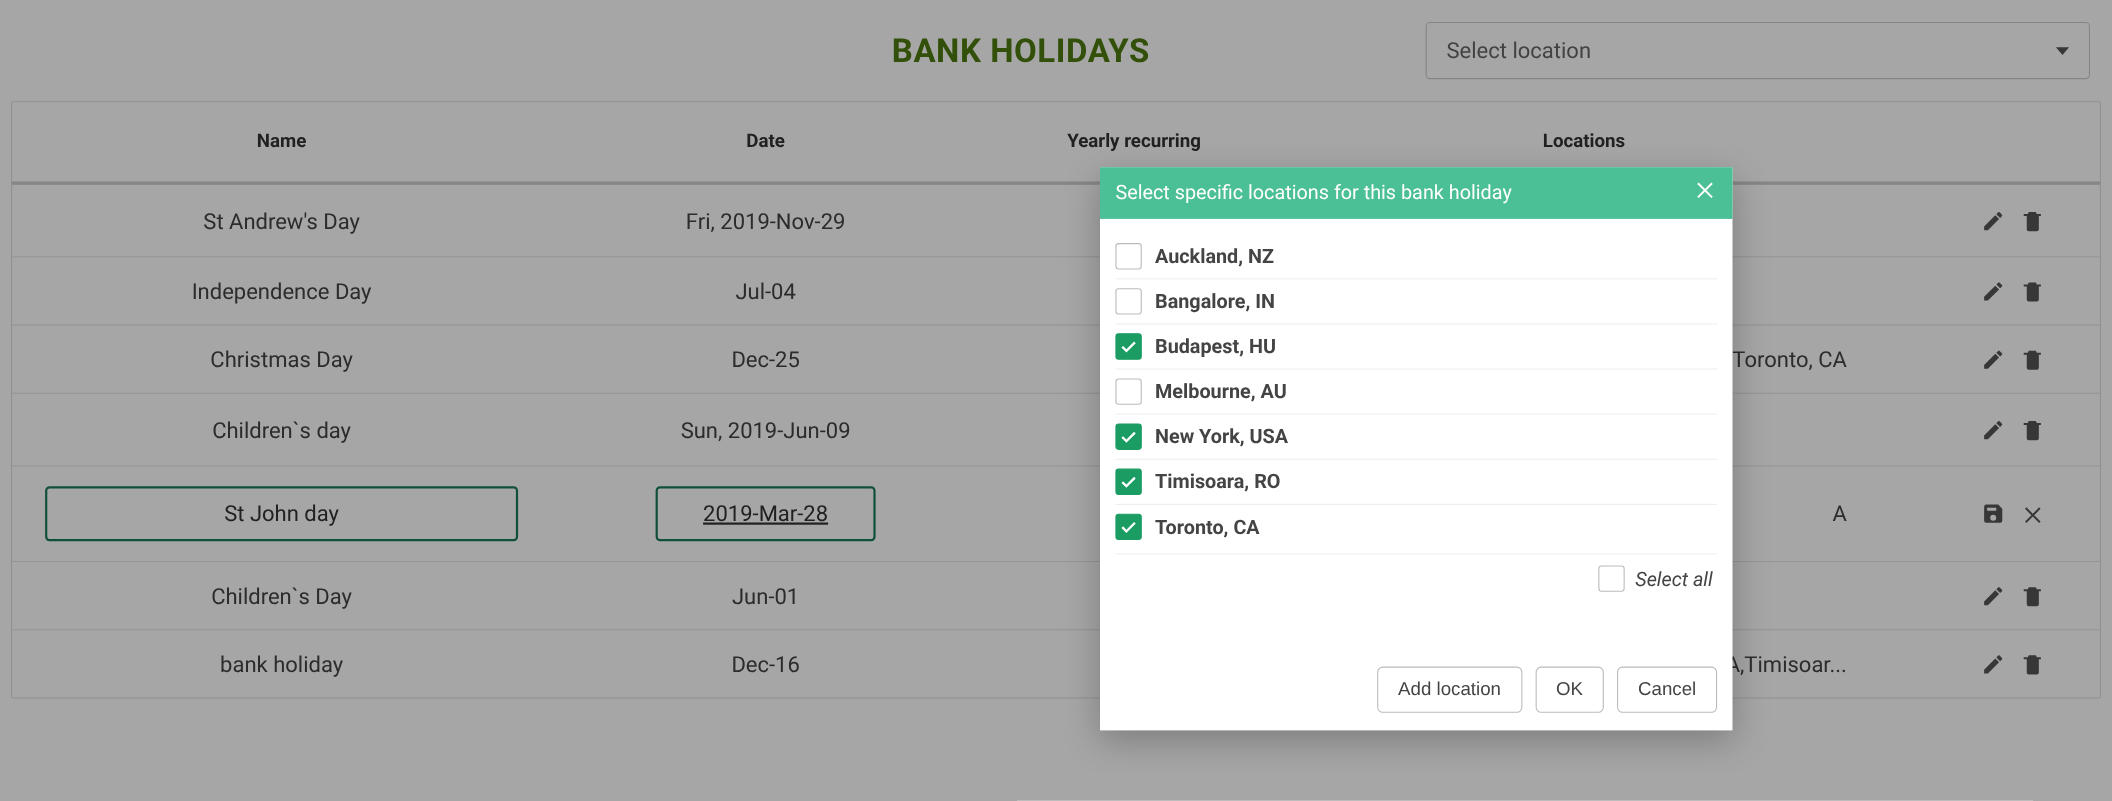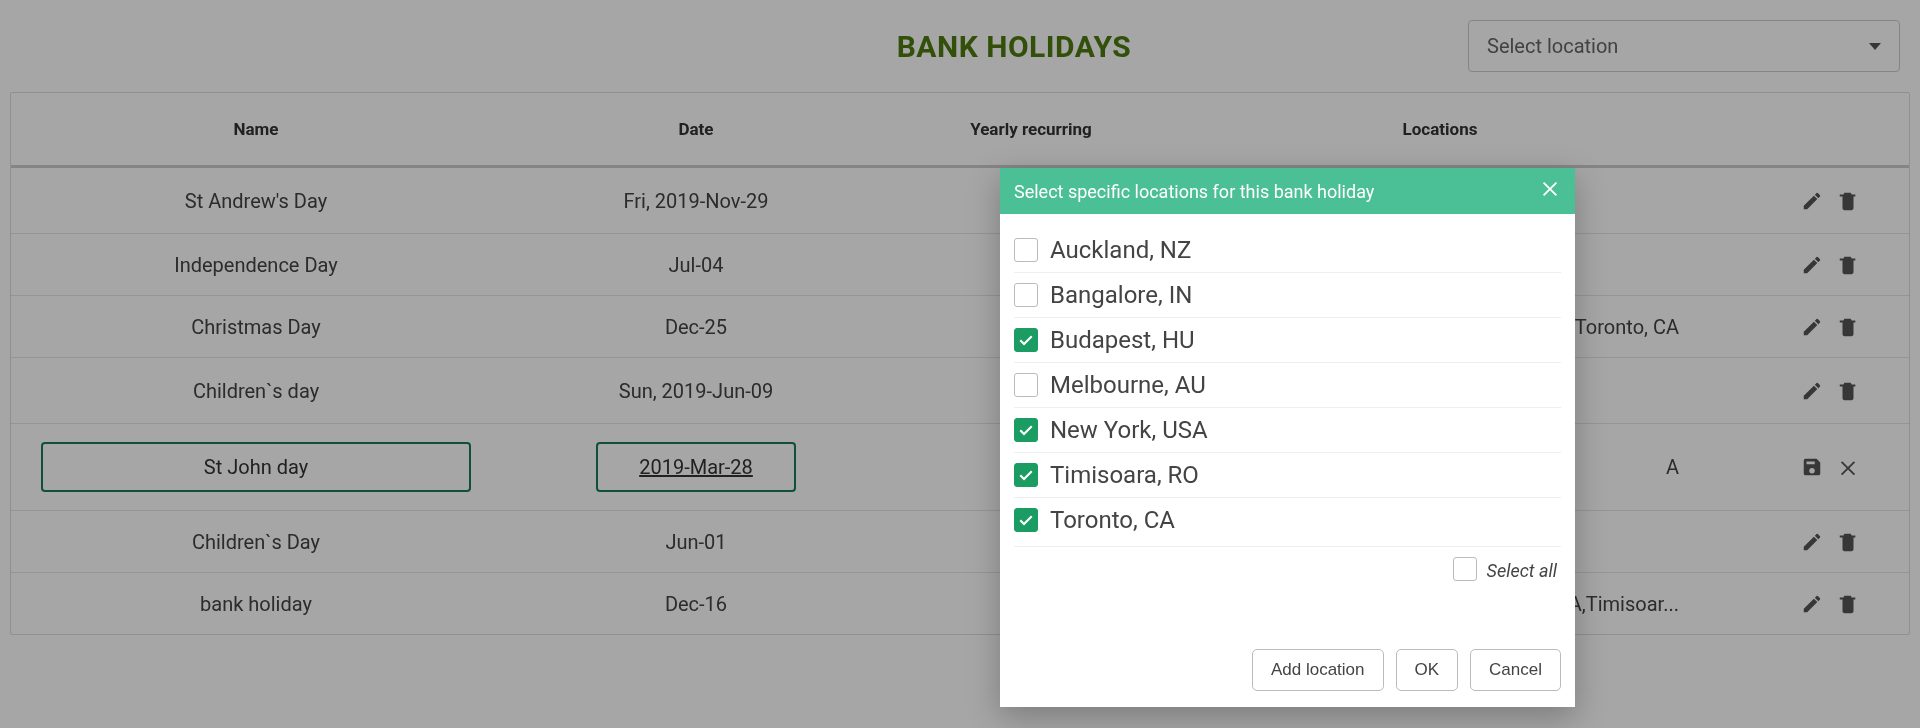--- a/index.html
+++ b/index.html
@@ -3,21 +3,21 @@
 <meta charset="utf-8">
 <style>
   * { box-sizing: border-box; }
   html, body { margin: 0; padding: 0; font-family: -apple-system, BlinkMacSystemFont, "Segoe UI", Roboto, "Helvetica Neue", Arial, sans-serif; color: #444; }
   body { width: 1920px; height: 728px; overflow: hidden; position: relative; background: #fff; }
 
   .page { padding: 20px 10px 0 10px; }
 
   .header-row { display: flex; align-items: center; justify-content: space-between; padding: 0 10px 20px 10px; }
   .page-title { flex: 1; text-align: center; font-size: 30px; font-weight: 700; color: #4d7c0f; letter-spacing: .5px; }
-  .location-select { width: 432px; height: 52px; border: 1px solid #ccc; border-radius: 4px; display: flex; align-items: center; justify-content: space-between; padding: 0 18px; color: #666; font-size: 20px; background: #fff; }
+  .location-select { width: 604px; height: 52px; border: 1px solid #ccc; border-radius: 4px; display: flex; align-items: center; justify-content: space-between; padding: 0 18px; color: #666; font-size: 20px; background: #fff; }
   .caret-down { width: 0; height: 0; border-left: 6px solid transparent; border-right: 6px solid transparent; border-top: 7px solid #555; }
 
   .table-wrap { border: 1px solid #ddd; border-radius: 2px; }
   table { width: 100%; border-collapse: collapse; }
   thead th { font-size: 17px; font-weight: 700; color: #333; padding: 26px 10px; border-bottom: 3px solid #ccc; text-align: center; }
   thead th:first-child { width: 490px; }
   thead th:nth-child(2) { width: 390px; }
   thead th:nth-child(3) { width: 280px; }
   thead th:nth-child(4) { width: auto; }
   thead th:nth-child(5) { width: 200px; }
@@ -31,27 +31,27 @@
   .chk.gray { background: #b8b8b8; }
   .chk.green { background: #1a9c63; }
   .chk svg { width: 16px; height: 16px; }
 
   .actions { display: flex; gap: 14px; justify-content: flex-end; padding-right: 40px; }
   .icon-btn { cursor: pointer; color: #555; }
   .icon-btn svg { width: 22px; height: 22px; display: block; }
 
   
   .overlay { position: absolute; inset: 0; background: rgba(0,0,0,.35); }
-  .modal { position: absolute; top: 168px; left: 1000px; width: 575px; background: #fff; box-shadow: 0 10px 30px rgba(0,0,0,.25); }
+  .modal { position: absolute; top: 152px; left: 1000px; width: 575px; background: #fff; box-shadow: 0 10px 30px rgba(0,0,0,.25); }
   .modal-header { background: #4bbf95; color: #fff; padding: 10px 14px; display: flex; align-items: center; justify-content: space-between; font-size: 18px; }
   .modal-close { cursor: pointer; }
   .modal-close svg { width: 22px; height: 22px; stroke: #fff; }
   .modal-body { padding: 14px 14px 6px 14px; }
   .loc-list { border-bottom: 1px solid #eee; }
-  .loc-item { display: flex; align-items: center; gap: 12px; padding: 8px 0; border-bottom: 1px solid #eee; font-size: 24px; color: #444; }
+  .loc-item { display: flex; align-items: center; gap: 12px; padding: 8px 0; border-bottom: 1px solid #eee; font-size: 18px; color: #444; font-weight: bold; }
   .loc-item:last-child { border-bottom: none; margin-bottom: 4px; }
   .cb { width: 24px; height: 24px; border: 1px solid #bbb; border-radius: 3px; background: #fff; display: inline-flex; align-items: center; justify-content: center; flex-shrink: 0; }
   .cb.checked { background: #1a9c63; border-color: #1a9c63; }
   .cb.checked svg { width: 16px; height: 16px; }
   .select-all-row { display: flex; justify-content: flex-end; align-items: flex-end; gap: 10px; padding: 10px 4px 6px 0; font-size: 18px; color: #444; font-style: italic; }
   .modal-footer { display: flex; justify-content: flex-end; gap: 12px; padding: 12px 14px 16px 14px; }
   .btn { border: 1px solid #bbb; background: #fff; border-radius: 5px; padding: 10px 18px; font-size: 17px; color: #444; cursor: pointer; margin-top: 44px; }
 
   .locations-cell { max-width: 600px; white-space: nowrap; overflow: hidden; text-overflow: ellipsis; }
 

